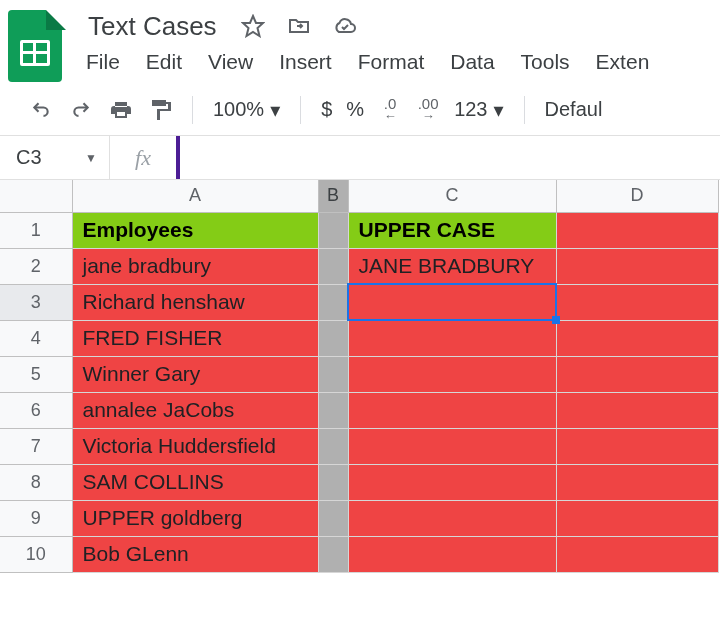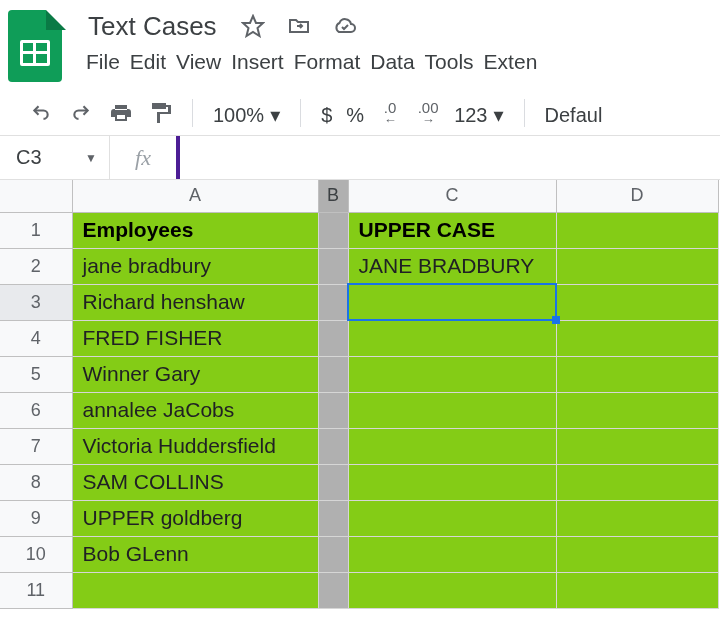--- a/index.html
+++ b/index.html
@@ -37,26 +37,26 @@
   .logo .grid::before { left: 10px; top: 0; width: 3px; height: 100%; }
   .logo .grid::after  { left: 0; top: 8px; height: 3px; width: 100%; }
 
   .titlewrap { flex: 1; min-width: 0; }
   .titlebar { display: flex; align-items: center; gap: 18px; height: 36px; }
   .doc-title {
     font-size: 26px; font-weight: 400; color: #3c4043;
     padding: 2px 4px; border-radius: 4px; min-width: 60px;
   }
   .title-icon { color: #5f6368; display:flex; align-items:center; justify-content:center; width:28px; height:28px; }
-  .menubar { display: flex; gap: 10px; padding: 6px 0 10px 2px; font-size: 21px; color: #3c4043; }
+  .menubar { display: flex; gap: 26px; padding: 6px 0 10px 2px; font-size: 21px; color: #3c4043; }
   .menubar span { cursor: default; }
 
   
   .toolbar {
-    display: flex; align-items: flex-end; gap: 14px;
+    display: flex; align-items: center; gap: 14px;
     padding: 8px 14px 8px 28px;
     border-bottom: 1px solid #e0e0e0;
     height: 52px;
     font-size: 20px; color: #3c4043;
   }
   .tb-sep { width: 1px; height: 28px; background: #dadce0; margin: 0 6px; }
   .tb-btn { display:flex; align-items:center; justify-content:center; min-width:24px; height:28px; color:#5f6368; }
   .zoom { display:flex; align-items:center; gap:6px; font-size:20px; color:#3c4043; }
   .tb-text { font-size:20px; color:#3c4043; }
 
@@ -91,21 +91,21 @@
   }
   th.colhdr.sel { background:#b0b0b0; color:#3c4043; }
   th.rowhdr {
     width:72px; background:#f8f9fa; font-weight:400; font-size:18px; color:#5f6368;
     border:1px solid #c0c0c0; border-left:none; text-align:center;
   }
   th.rowhdr.sel { background:#e8eaed; }
   td.cell {
     border:1px solid #d6d6d6; font-size:21px; padding:4px 8px 4px 10px;
     height:36px; vertical-align:middle; white-space:nowrap; overflow:hidden;
-    background:#84cc16;
+    background:#ef4444;
   }
   td.cell.colB { background:#b0b0b0; }
   td.cell.hdrcell { background:#84cc16; font-weight:700; color:#000; }
 
   
   .cA { width: 246px; }
   .cB { width: 30px; }
   .cC { width: 208px; }
   .cD { width: 162px; }
 
@@ -299,24 +299,17 @@
     <td class="cell"></td>
     <td class="cell"></td>
   </tr>
   <tr>
     <th class="rowhdr">10</th>
     <td class="cell">Bob GLenn</td>
     <td class="cell colB"></td>
     <td class="cell"></td>
     <td class="cell"></td>
   </tr>
-  <tr>
-    <th class="rowhdr">11</th>
-    <td class="cell"></td>
-    <td class="cell colB"></td>
-    <td class="cell"></td>
-    <td class="cell"></td>
-  </tr>
 </tbody>
     </table>
 <div class="sel-outline" id="selout" style="left: 347px; top: 103px; width: 210px; height: 38px;"></div>
 <div class="sel-handle" id="selhdl" style="left: 552px; top: 136px;"></div>
 </div>
 
 </body></html>

